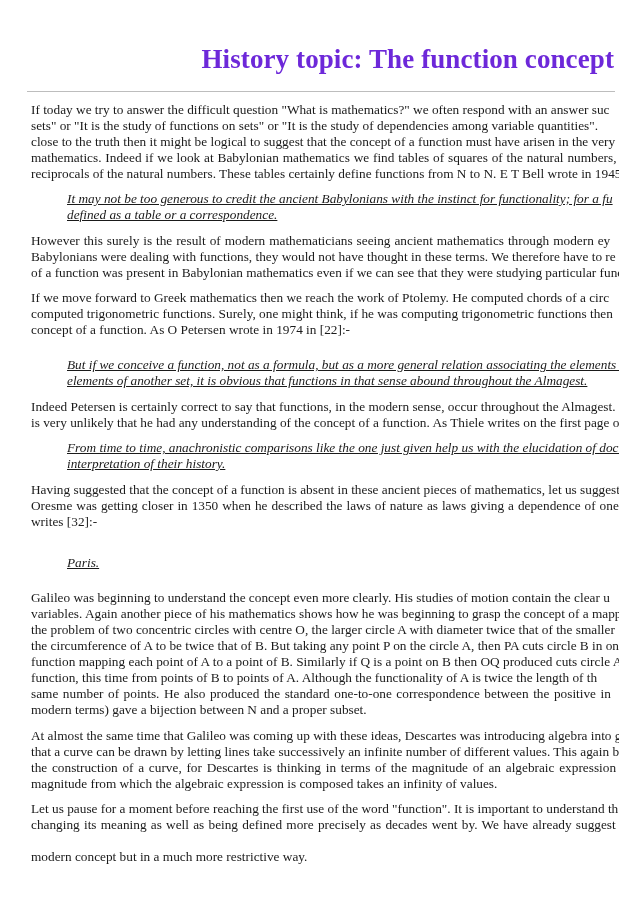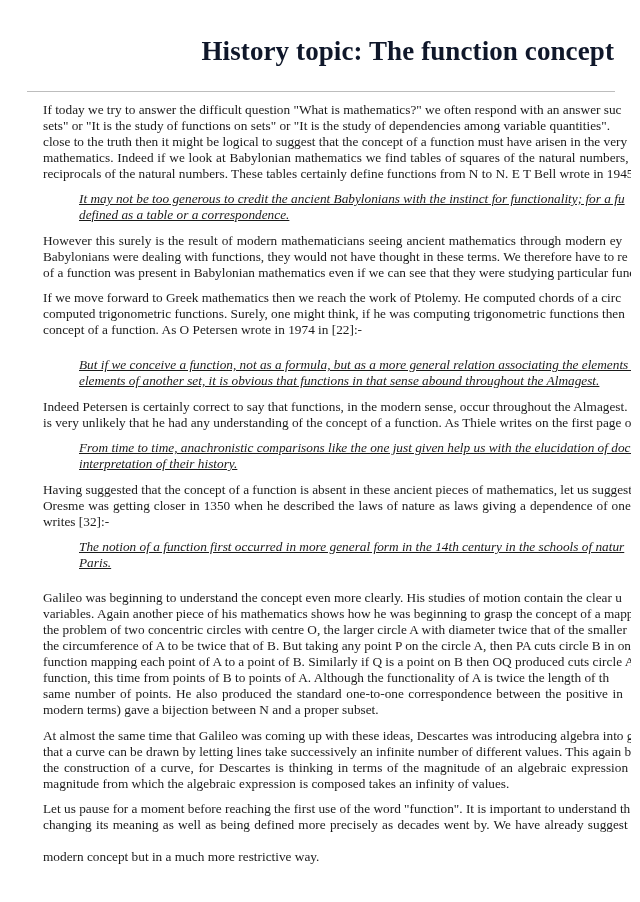--- a/index.html
+++ b/index.html
@@ -1,23 +1,23 @@
 <!DOCTYPE html>
 <html><head>
 <meta charset="utf-8">
 <style>
   html, body { margin: 0; padding: 0; background: #ffffff; }
   body { width: 640px; height: 902px; overflow: hidden; position: relative;
          font-family: "Liberation Serif", "DejaVu Serif", serif; color: #1a1a1a; }
   .page { position: absolute; left: 0; top: 0; width: 640px; height: 902px; overflow: hidden; }
-  .title { position: absolute; right: 26px; top: 36px; margin: 0; font-size: 27px; font-weight: bold;
-           color: #0f172a; white-space: nowrap; letter-spacing: 0.1px; }
+  .title { position: absolute; right: 26px; top: 44px; margin: 0; font-size: 27px; font-weight: bold;
+           color: #6d28d9; white-space: nowrap; letter-spacing: 0.1px; }
   .rule { position: absolute; left: 27px; top: 91px; width: 588px; height: 0;
           border-top: 1px solid #bdbdbd; }
-  .clip { position: absolute; left: 16px; top: 0; width: 615px; height: 902px; overflow: hidden; text-align: center; }
+  .clip { position: absolute; left: 4px; top: 0; width: 615px; height: 902px; overflow: hidden; text-align: center; }
   .line { position: absolute; white-space: nowrap; font-size: 13.3px; line-height: 16px; }
   .p { left: 27px; }
   .q { left: 63px; font-style: italic; text-decoration: underline; }
 </style>
 </head>
 <body>
 
 <div class="page">
   <h1 class="title">History topic: The function concept</h1>
   <div class="rule"></div>
@@ -47,21 +47,20 @@
     <div class="line p" style="top:399px">Indeed Petersen is certainly correct to say that functions, in the modern sense, occur throughout the Almagest. </div>
     <div class="line p" style="top:415px">is very unlikely that he had any understanding of the concept of a function. As Thiele writes on the first page of</div>
 
     <div class="line q" style="top:440px">From time to time, anachronistic comparisons like the one just given help us with the elucidation of docu</div>
     <div class="line q" style="top:456px">interpretation of their history.</div>
 
     <div class="line p" style="top:482px">Having suggested that the concept of a function is absent in these ancient pieces of mathematics, let us suggest,</div>
     <div class="line p" style="top:498px; word-spacing:0.6px">Oresme was getting closer in 1350 when he described the laws of nature as laws giving a dependence of one o</div>
     <div class="line p" style="top:514px">writes [32]:-</div>
 
-    <div class="line q" style="top:539px">The notion of a function first occurred in more general form in the 14th century in the schools of natur</div>
     <div class="line q" style="top:555px">Paris.</div>
 
     <div class="line p" style="top:590px">Galileo was beginning to understand the concept even more clearly. His studies of motion contain the clear u</div>
     <div class="line p" style="top:606px">variables. Again another piece of his mathematics shows how he was beginning to grasp the concept of a mappi</div>
     <div class="line p" style="top:622px">the problem of two concentric circles with centre O, the larger circle A with diameter twice that of the smaller</div>
     <div class="line p" style="top:638px">the circumference of A to be twice that of B. But taking any point P on the circle A, then PA cuts circle B in one</div>
     <div class="line p" style="top:654px">function mapping each point of A to a point of B. Similarly if Q is a point on B then OQ produced cuts circle A i</div>
     <div class="line p" style="top:670px">function, this time from points of B to points of A. Although the functionality of A is twice the length of th</div>
     <div class="line p" style="top:686px; word-spacing:1.2px">same number of points. He also produced the standard one-to-one correspondence between the positive in</div>
     <div class="line p" style="top:702px">modern terms) gave a bijection between N and a proper subset.</div>

